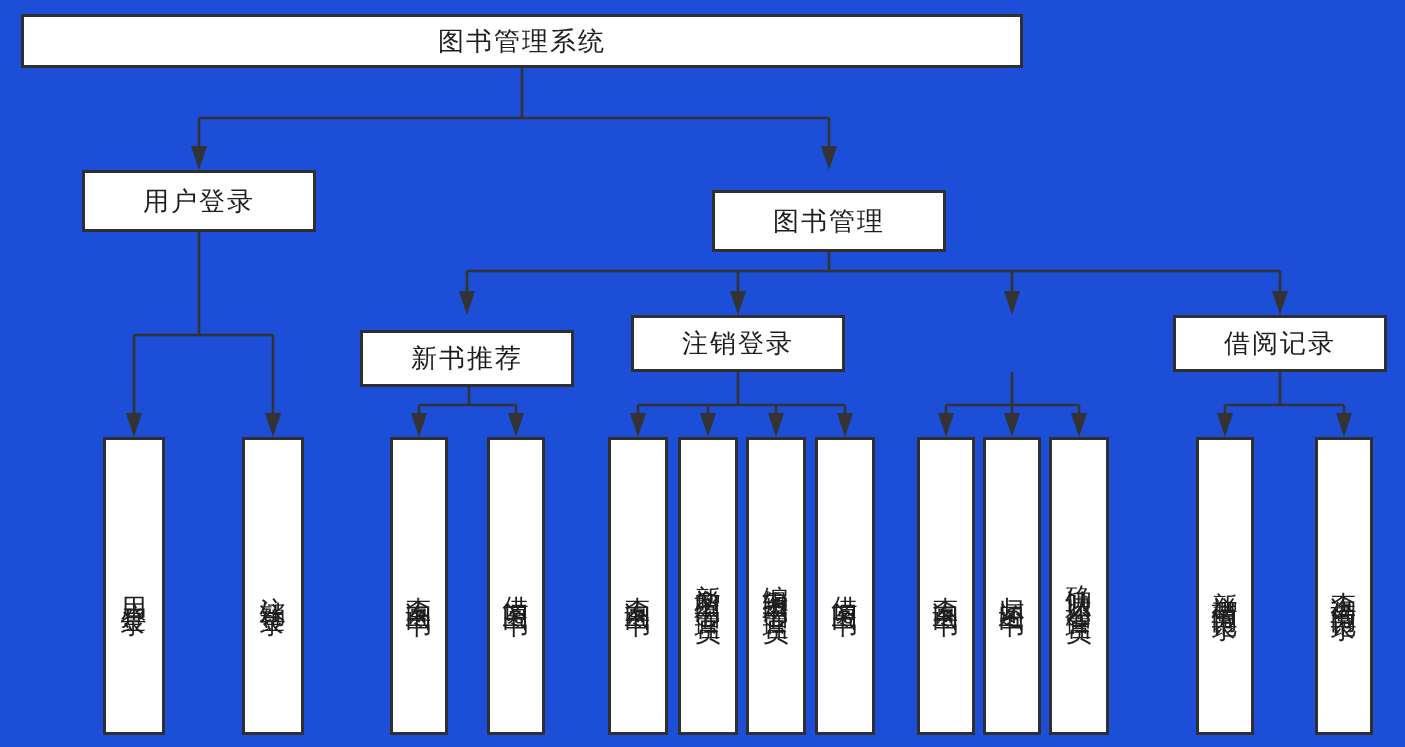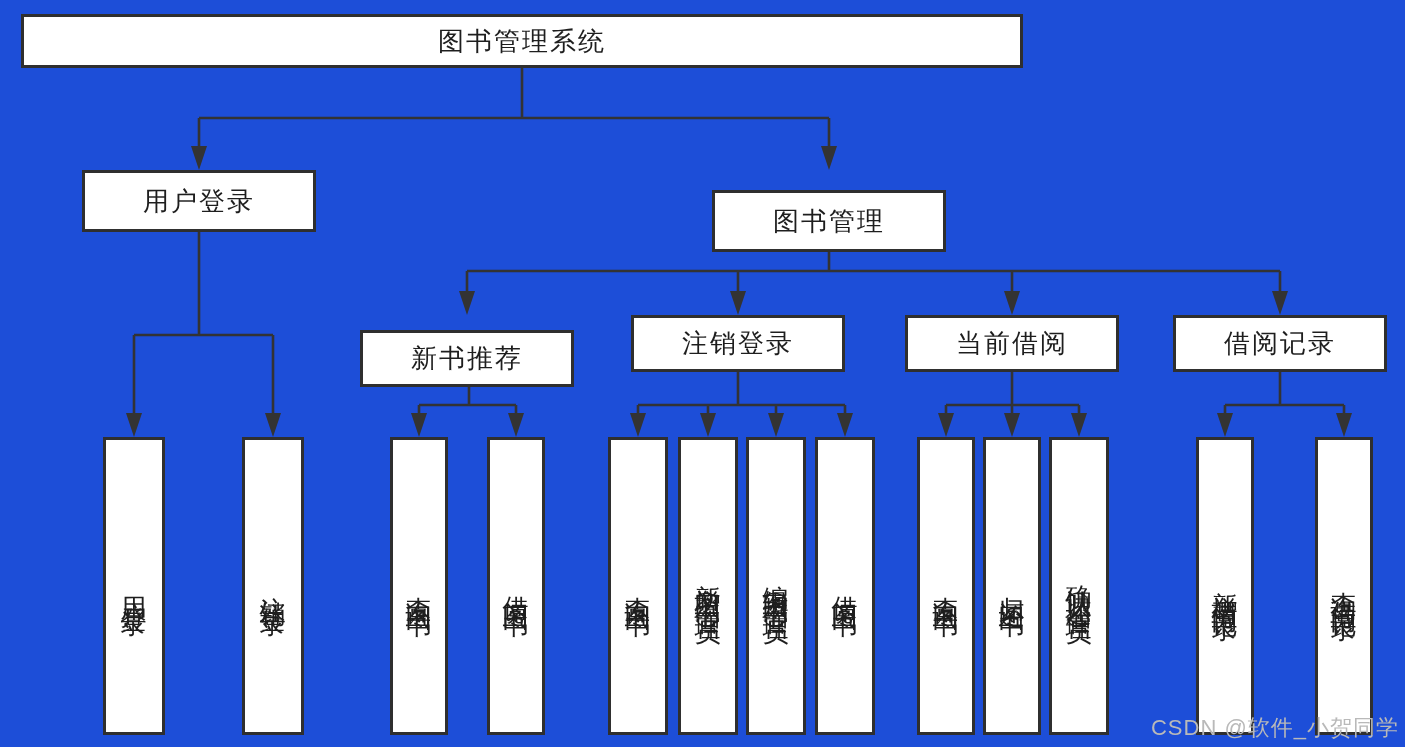--- a/index.html
+++ b/index.html
@@ -138,23 +138,20 @@
   <div class="box" id="node-book-management">
     <span>图书管理</span>
   </div>
 
   <div class="box" id="node-new-book-recommend">
     <span>新书推荐</span>
   </div>
   <div class="box" id="node-book-borrow">
     <span>注销登录</span>
   </div>
-  <div class="box" id="node-current-borrow">
-    <span>当前借阅</span>
-  </div>
   <div class="box" id="node-borrow-records">
     <span>借阅记录</span>
   </div>
 
   <div class="leaf" id="leaf-user-login">
     <span class="vtext">用户登录</span>
   </div>
   <div class="leaf" id="leaf-logout">
     <span class="vtext">注销登录</span>
   </div>
@@ -189,15 +186,14 @@
     <span class="vtext">确认归还（管理员）</span>
   </div>
 
   <div class="leaf" id="leaf-add-borrow-record">
     <span class="vtext">新增借阅记录</span>
   </div>
   <div class="leaf" id="leaf-query-borrow-record">
     <span class="vtext">查询借阅记录</span>
   </div>
 
-  <div id="watermark">CSDN @软件_小贺同学</div>
 
 </div>
 
 </body></html>

